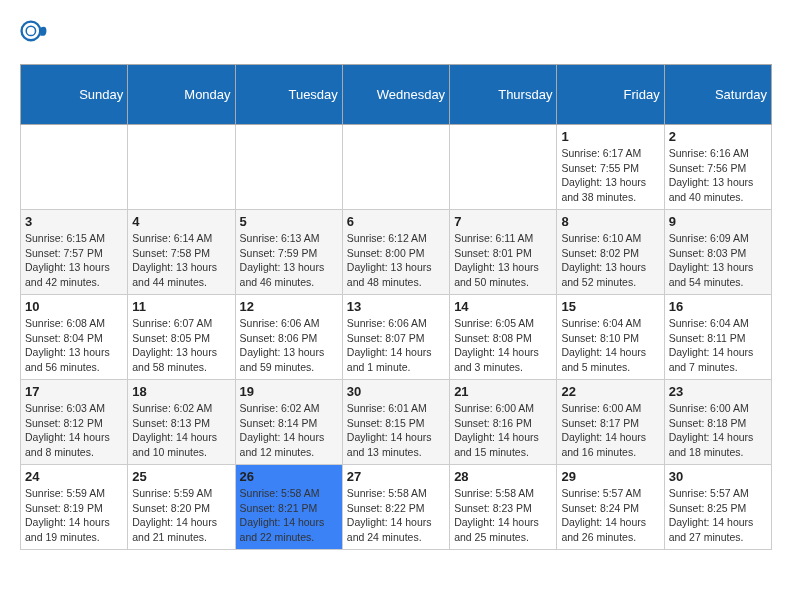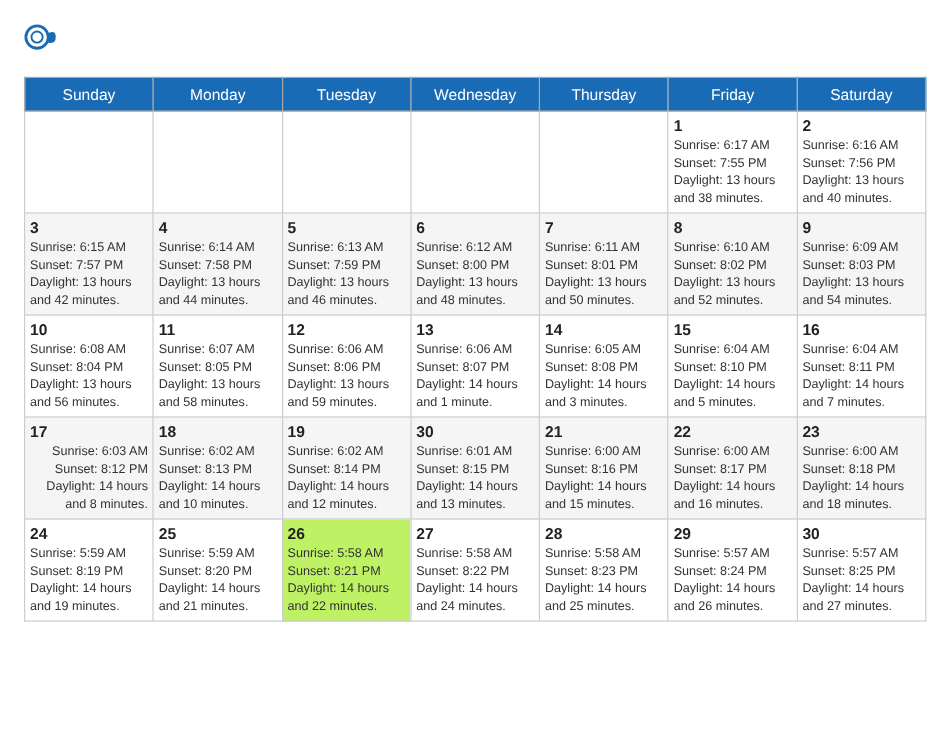--- a/index.html
+++ b/index.html
@@ -45,22 +45,22 @@
       color: #555;
     }
     .calendar {
       width: 100%;
       border-collapse: collapse;
       font-size: 11px;
     }
     .calendar th {
       background: #1a6bb5;
       color: #fff;
-      padding: 6px 4px;
-      text-align: center;
+      padding: 22px 4px;
+      text-align: right;
       font-size: 13px;
       font-weight: normal;
       border: 1px solid #aaa;
       margin-top: 39px;
     }
     .calendar td {
       border: 1px solid #ccc;
       vertical-align: top;
       padding: 4px;
       height: 85px;
@@ -238,21 +238,21 @@
           <div class="day-num">16</div>
           <div class="day-info" style="white-space: pre-line;">Sunrise: 6:04 AM
 Sunset: 8:11 PM
 Daylight: 14 hours
 and 7 minutes.</div>
         </td>
       </tr>
       <tr>
         <td style="background: rgb(245, 245, 245); margin-left: 40px;">
           <div class="day-num">17</div>
-          <div class="day-info" style="white-space: pre-line; text-align: right;">Sunrise: 6:03 AM
+          <div class="day-info" style="white-space: pre-line;">Sunrise: 6:03 AM
 Sunset: 8:12 PM
 Daylight: 14 hours
 and 8 minutes.</div>
         </td>
         <td style="background: rgb(245, 245, 245);">
           <div class="day-num">18</div>
           <div class="day-info" style="white-space: pre-line;">Sunrise: 6:02 AM
 Sunset: 8:13 PM
 Daylight: 14 hours
 and 10 minutes.</div>
@@ -301,21 +301,21 @@
 Daylight: 14 hours
 and 19 minutes.</div>
         </td>
         <td style="background: rgb(255, 255, 255);">
           <div class="day-num">25</div>
           <div class="day-info" style="white-space: pre-line;">Sunrise: 5:59 AM
 Sunset: 8:20 PM
 Daylight: 14 hours
 and 21 minutes.</div>
         </td>
-        <td style="background: #bef264;">
+        <td style="background: #3b82f6;">
           <div class="day-num">26</div>
           <div class="day-info" style="white-space: pre-line;">Sunrise: 5:58 AM
 Sunset: 8:21 PM
 Daylight: 14 hours
 and 22 minutes.</div>
         </td>
         <td style="background: rgb(255, 255, 255);">
           <div class="day-num">27</div>
           <div class="day-info" style="white-space: pre-line;">Sunrise: 5:58 AM
 Sunset: 8:22 PM

